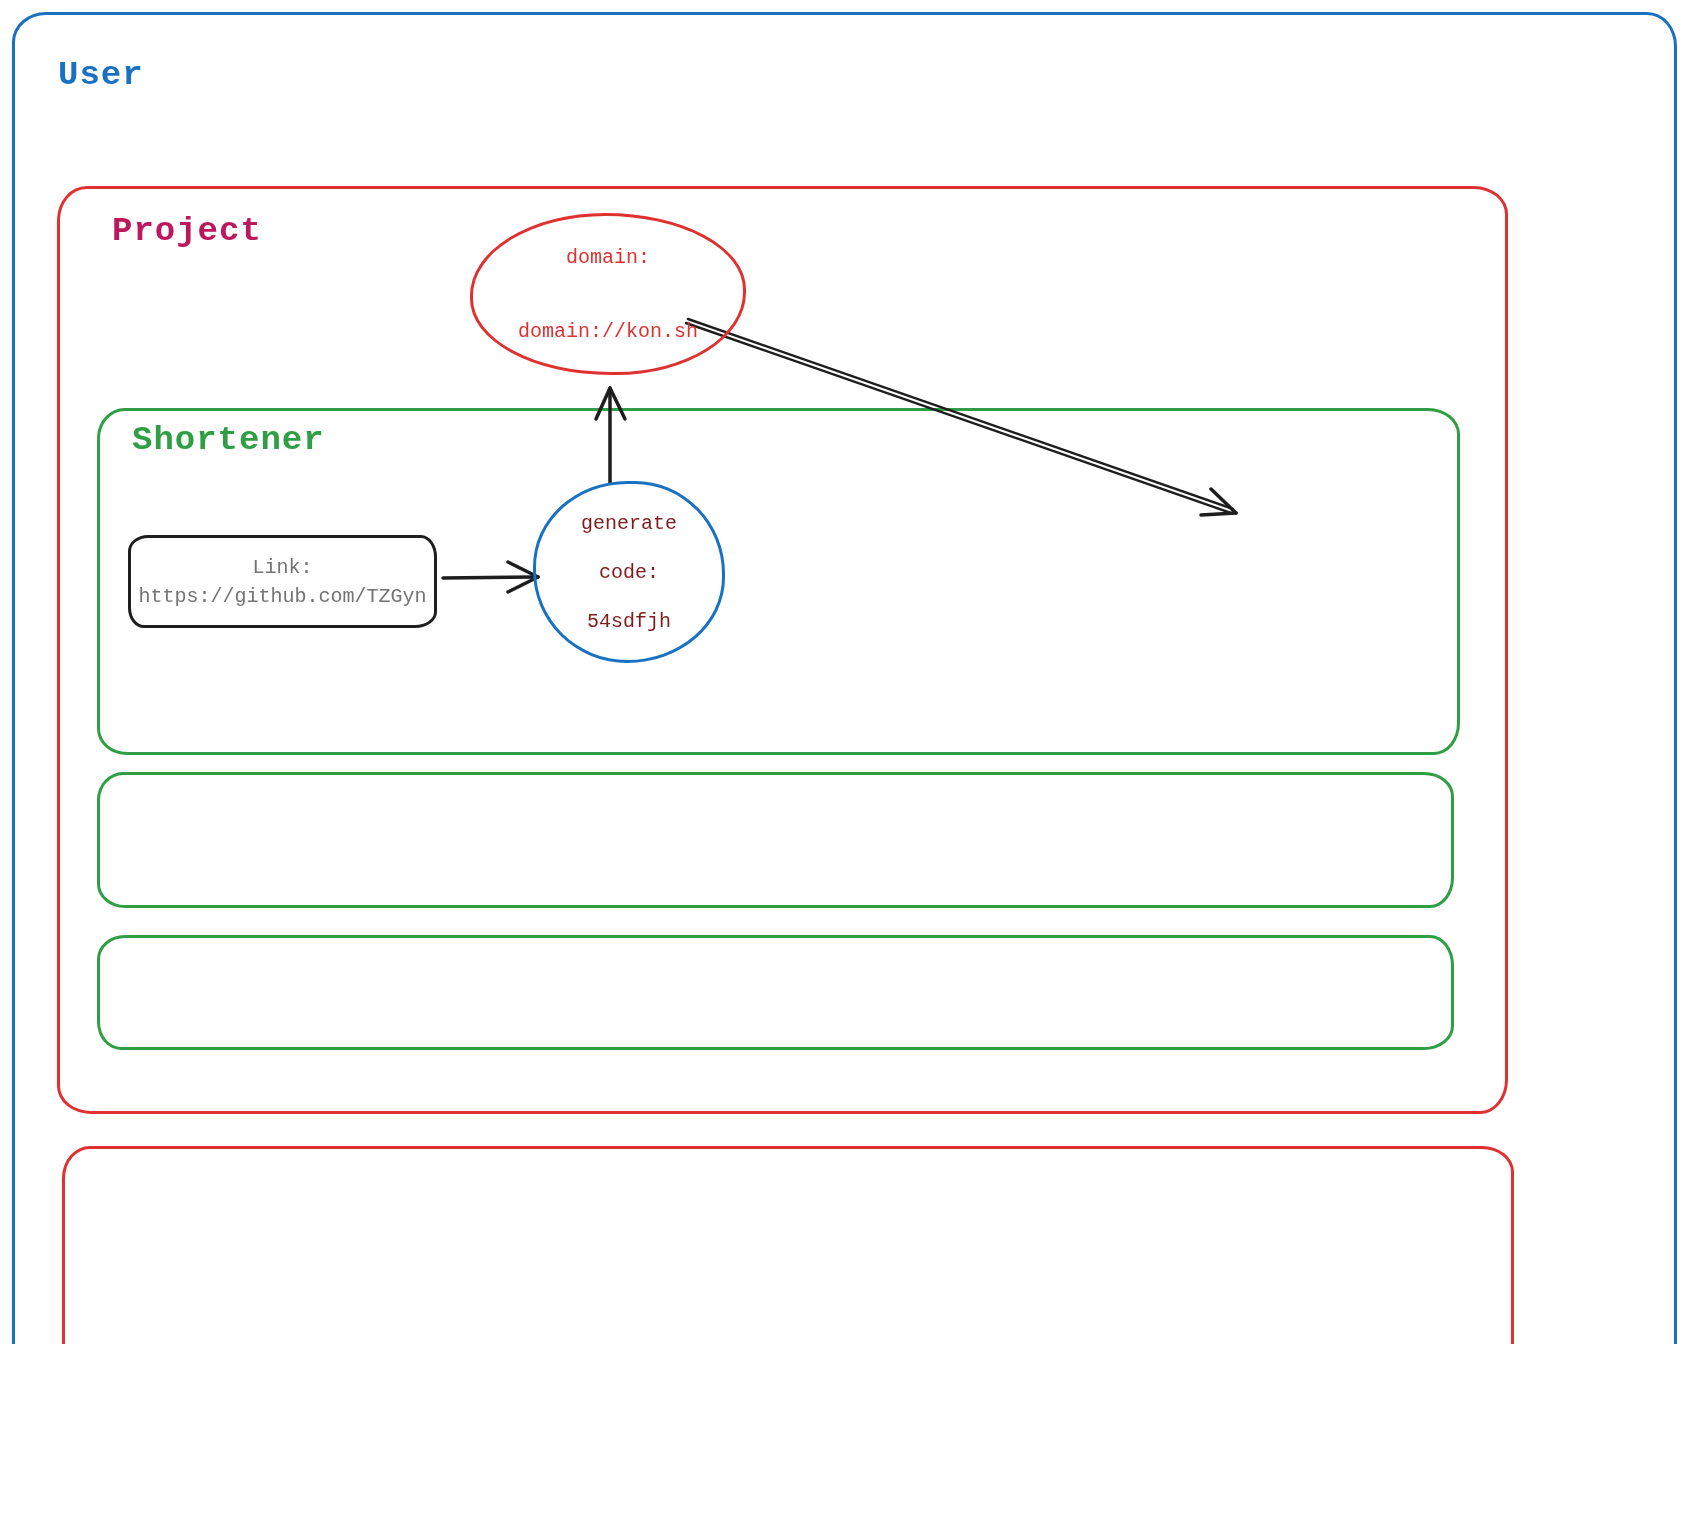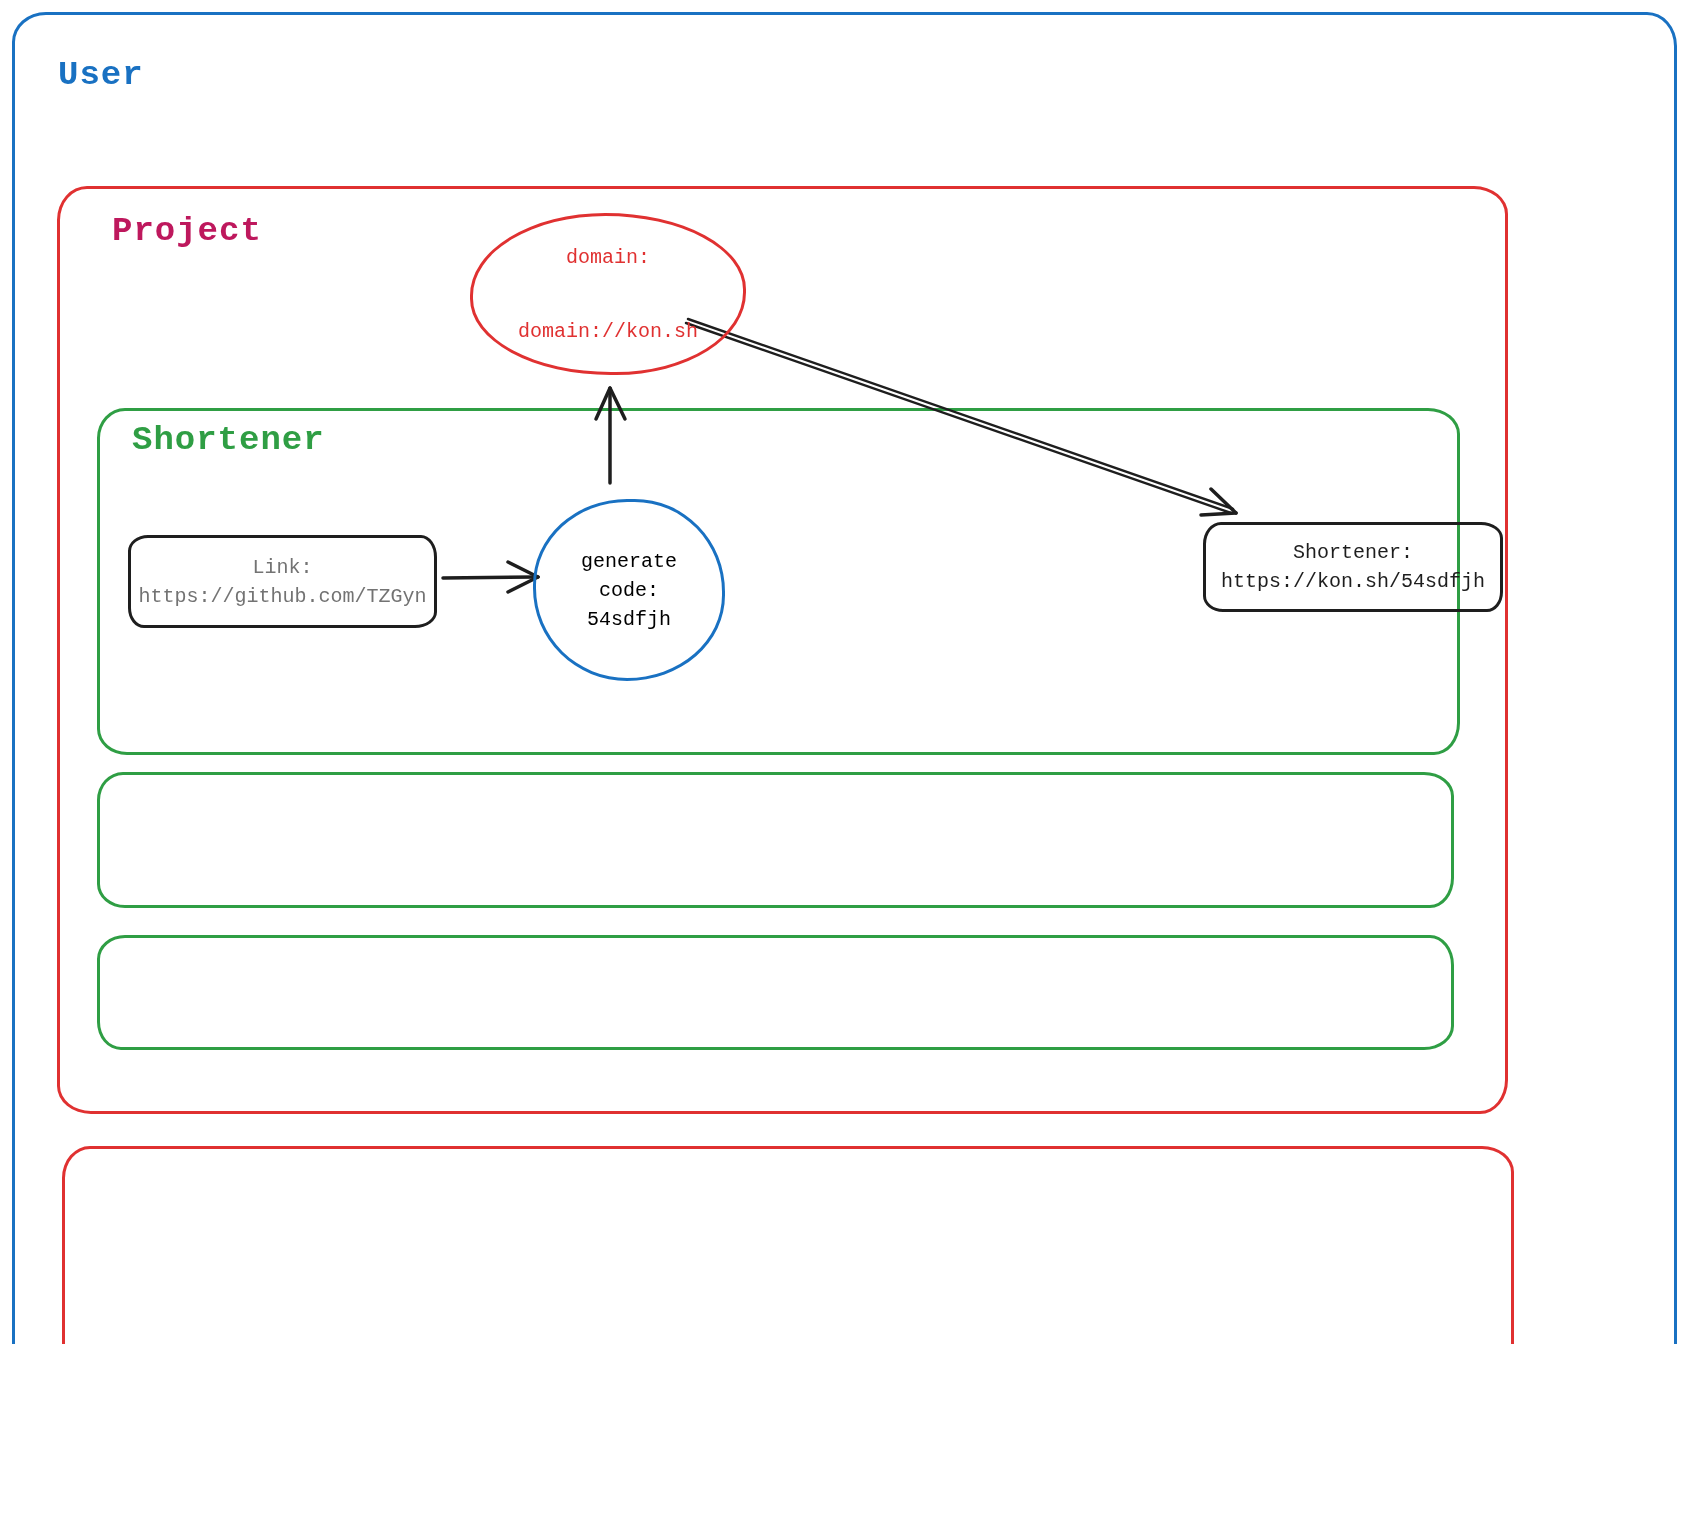--- a/index.html
+++ b/index.html
@@ -66,24 +66,24 @@
     text-align: center; line-height: 1.45;
   }
   .node .line { white-space: nowrap; }
   .link-node {
     left: 128px; top: 535px; width: 309px; height: 93px;
     border: 3px solid #1e1e1e;
     border-radius: 20px 16px 22px 16px / 16px 22px 16px 20px;
     font-size: 20px; color: #737373;
   }
   .generate-node {
-    left: 533px; top: 499px; width: 192px; height: 182px;
+    left: 533px; top: 481px; width: 192px; height: 182px;
     border: 3.5px solid #1971c2;
     border-radius: 50% 48% 52% 50% / 48% 52% 48% 52%;
-    font-size: 20px; color: #000000;
+    font-size: 20px; color: #7f1d1d; gap: 20px;
   }
   .domain-node {
     left: 470px; top: 213px; width: 276px; height: 162px;
     border: 3.5px solid #e03131;
     border-radius: 50% 52% 48% 52% / 52% 48% 52% 48%;
     font-size: 20px; color: #e03131; gap: 45px;
   }
   .result-node {
     left: 1203px; top: 522px; width: 300px; height: 90px;
     border: 3px solid #1e1e1e;
@@ -145,18 +145,14 @@
     <div class="line">generate</div>
     <div class="line">code:</div>
     <div class="line">54sdfjh</div>
   </div>
 
   <div class="node domain-node">
     <div class="line">domain:</div>
     <div class="line">domain://kon.sh</div>
   </div>
 
-  <div class="node result-node">
-    <div class="line">Shortener:</div>
-    <div class="line">https://kon.sh/54sdfjh</div>
-  </div>
 
 </div>
 
 </body></html>

